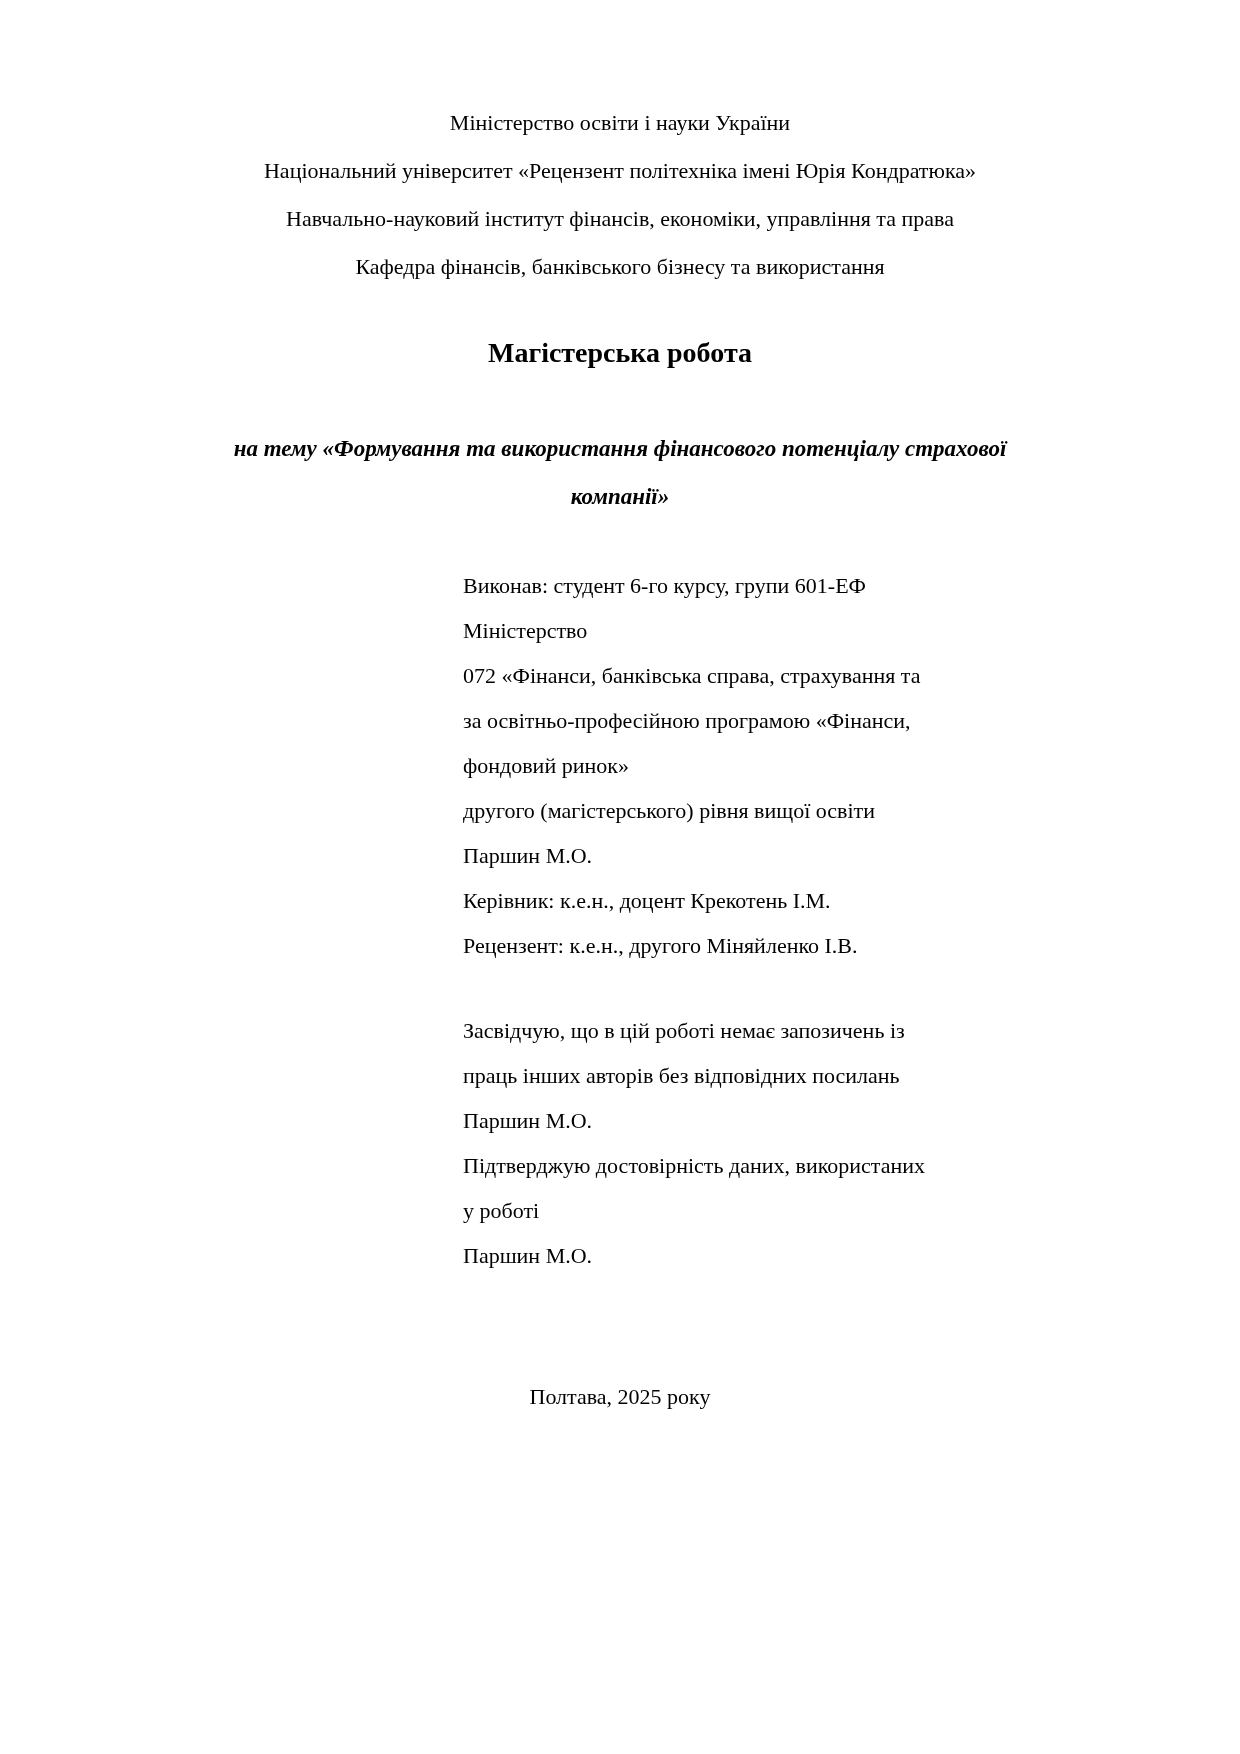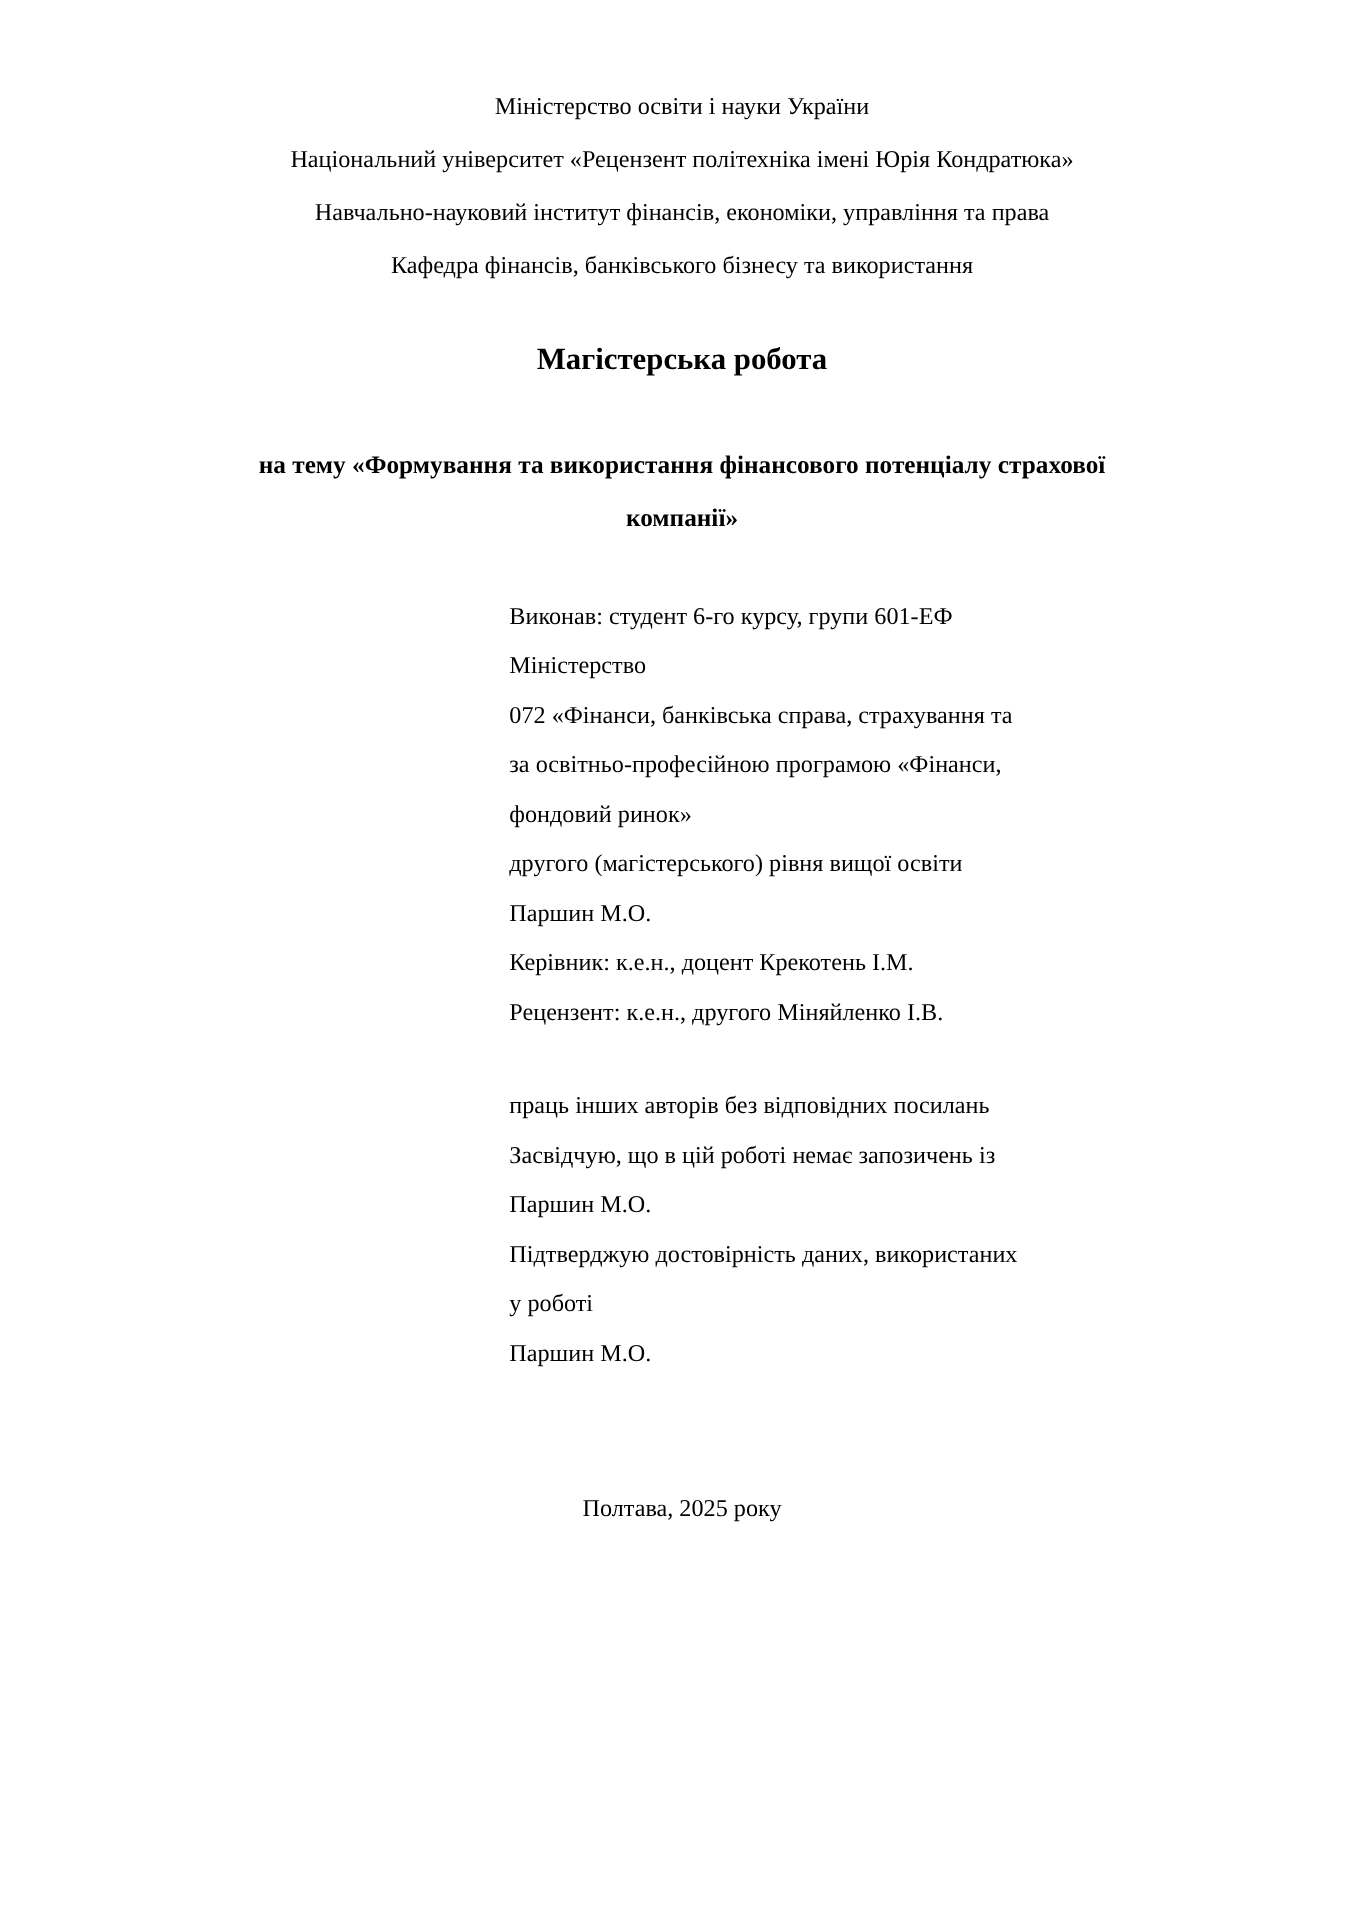--- a/index.html
+++ b/index.html
@@ -13,40 +13,42 @@
     font-family: "Liberation Serif", "DejaVu Serif", serif;
     color: #000000;
     position: relative;
     overflow: hidden;
   }
   .page {
     box-sizing: border-box;
     width: 1240px;
     height: 1710px;
     padding-top: 73px;
+    margin-top: 26px;
   }
   .header {
     text-align: center;
   }
   .header p {
     margin: 0;
     font-size: 22px;
     line-height: 48px;
     white-space: nowrap;
   }
   .thesis-title {
     margin: 38px 0 0 0;
     text-align: center;
     font-size: 28px;
     font-weight: bold;
     line-height: 48px;
   }
   .topic {
     margin-top: 48px;
     text-align: center;
+    font-style: italic;
   }
   .topic p {
     margin: 0;
     font-size: 23px;
     font-weight: bold;
     line-height: 48px;
     white-space: nowrap;
   }
   .details {
     margin: 42px 0 0 463px;
@@ -98,22 +100,22 @@
     <p>072 «Фінанси, банківська справа, страхування та</p>
     <p>за освітньо-професійною програмою «Фінанси,</p>
     <p>фондовий ринок»</p>
     <p>другого (магістерського) рівня вищої освіти</p>
     <p>Паршин М.О.</p>
     <p>Керівник: к.е.н., доцент Крекотень І.М.</p>
     <p>Рецензент: к.е.н., другого Міняйленко І.В.</p>
   </div>
 
   <div class="attestation">
+    <p>Засвідчую, що в цій роботі немає запозичень із</p>
     <p>праць інших авторів без відповідних посилань</p>
-    <p>Засвідчую, що в цій роботі немає запозичень із</p>
     <p>Паршин М.О.</p>
     <p>Підтверджую достовірність даних, використаних</p>
     <p>у роботі</p>
     <p>Паршин М.О.</p>
   </div>
 
   <div class="footer">Полтава, 2025 року</div>
 
 </div>
 

